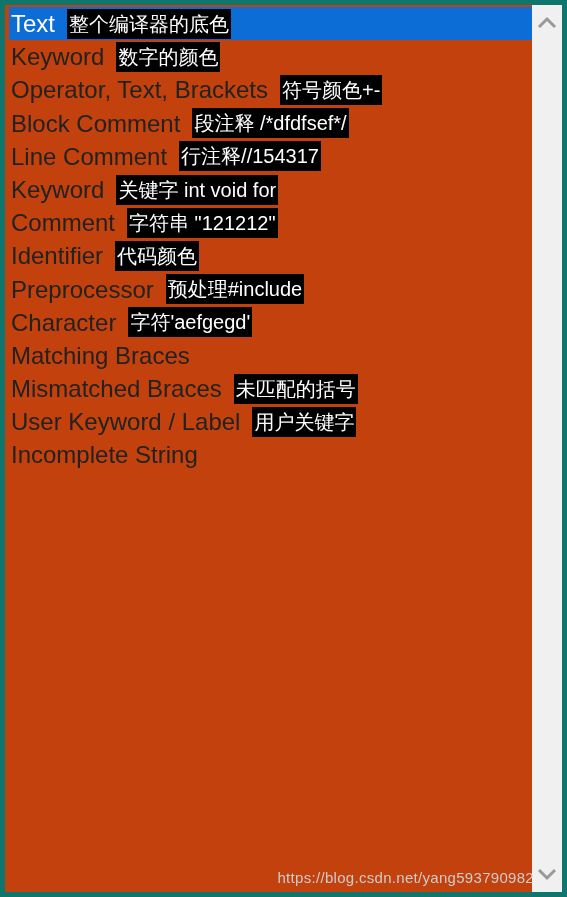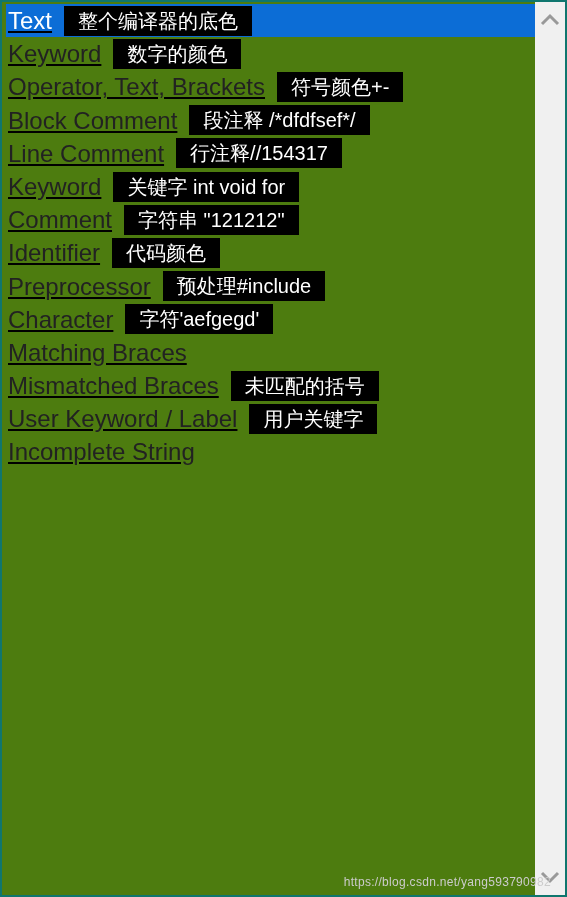--- a/index.html
+++ b/index.html
@@ -11,24 +11,23 @@
       font-family: Arial, "Microsoft YaHei", sans-serif;
       background: #fff;
       width: 567px;
       height: 897px;
       position: relative;
     }
     .container {
       position: relative;
       width: 100%;
       height: 100%;
-      border: 2px solid #0f766e;
-      background: #4d7c0f;
+      border: 5px solid #0f766e;
+      background: #c2410c;
       overflow: hidden;
-      text-decoration: underline;
     }
     .list {
       padding: 2px 4px;
     }
     .list-item {
       display: flex;
       align-items: center;
       padding: 1px 2px;
       min-height: 33px;
       font-size: 24px;
@@ -40,21 +39,21 @@
       color: #fff;
     }
     .list-item .label {
       margin-right: 12px;
       line-height: 1.3;
     }
     .list-item .annotation {
       display: inline-block;
       background: #000;
       color: #fff;
-      padding: 2px 14px;
+      padding: 2px 2px;
       font-size: 20px;
       line-height: 1.3;
       white-space: nowrap;
     }
     .scrollbar {
       position: absolute;
       right: 0;
       top: 0;
       bottom: 0;
       width: 30px;
@@ -73,22 +72,22 @@
       justify-content: center;
       cursor: pointer;
     }
     .scroll-arrow svg {
       width: 20px;
       height: 14px;
     }
     .watermark {
       position: absolute;
       bottom: 6px;
-      right: 14px;
-      font-size: 12px;
+      right: 28px;
+      font-size: 15px;
       color: #ccc;
       letter-spacing: 0.3px;
       margin-top: 29px;
     }
   </style>
 </head>
 <body>
 
 <div class="container">
   <div class="list" id="list-root">

